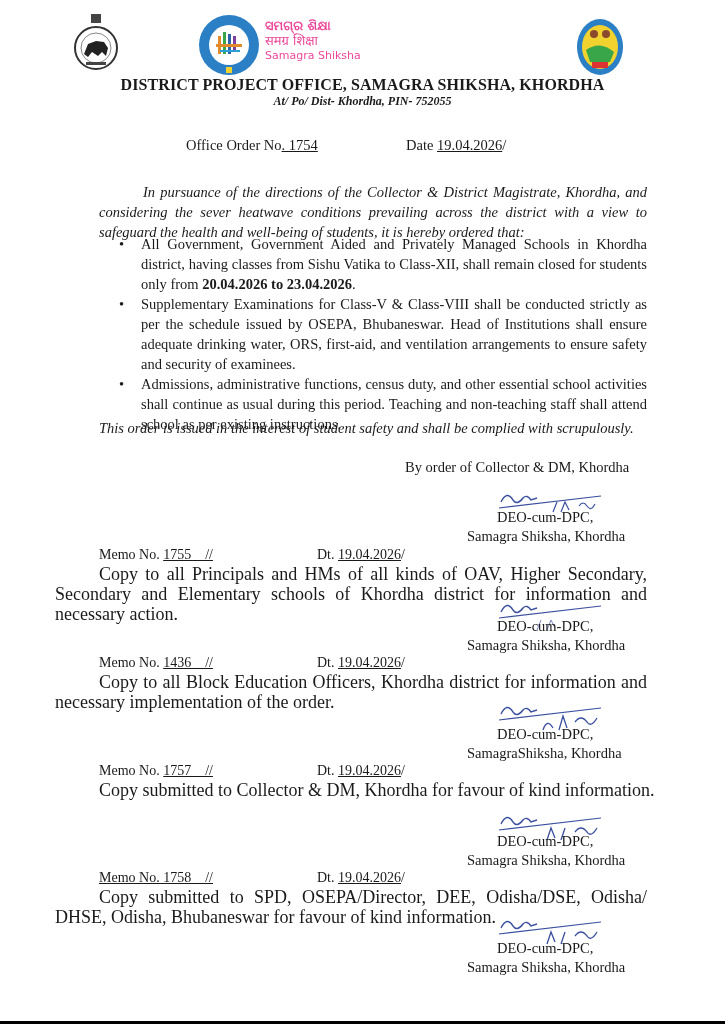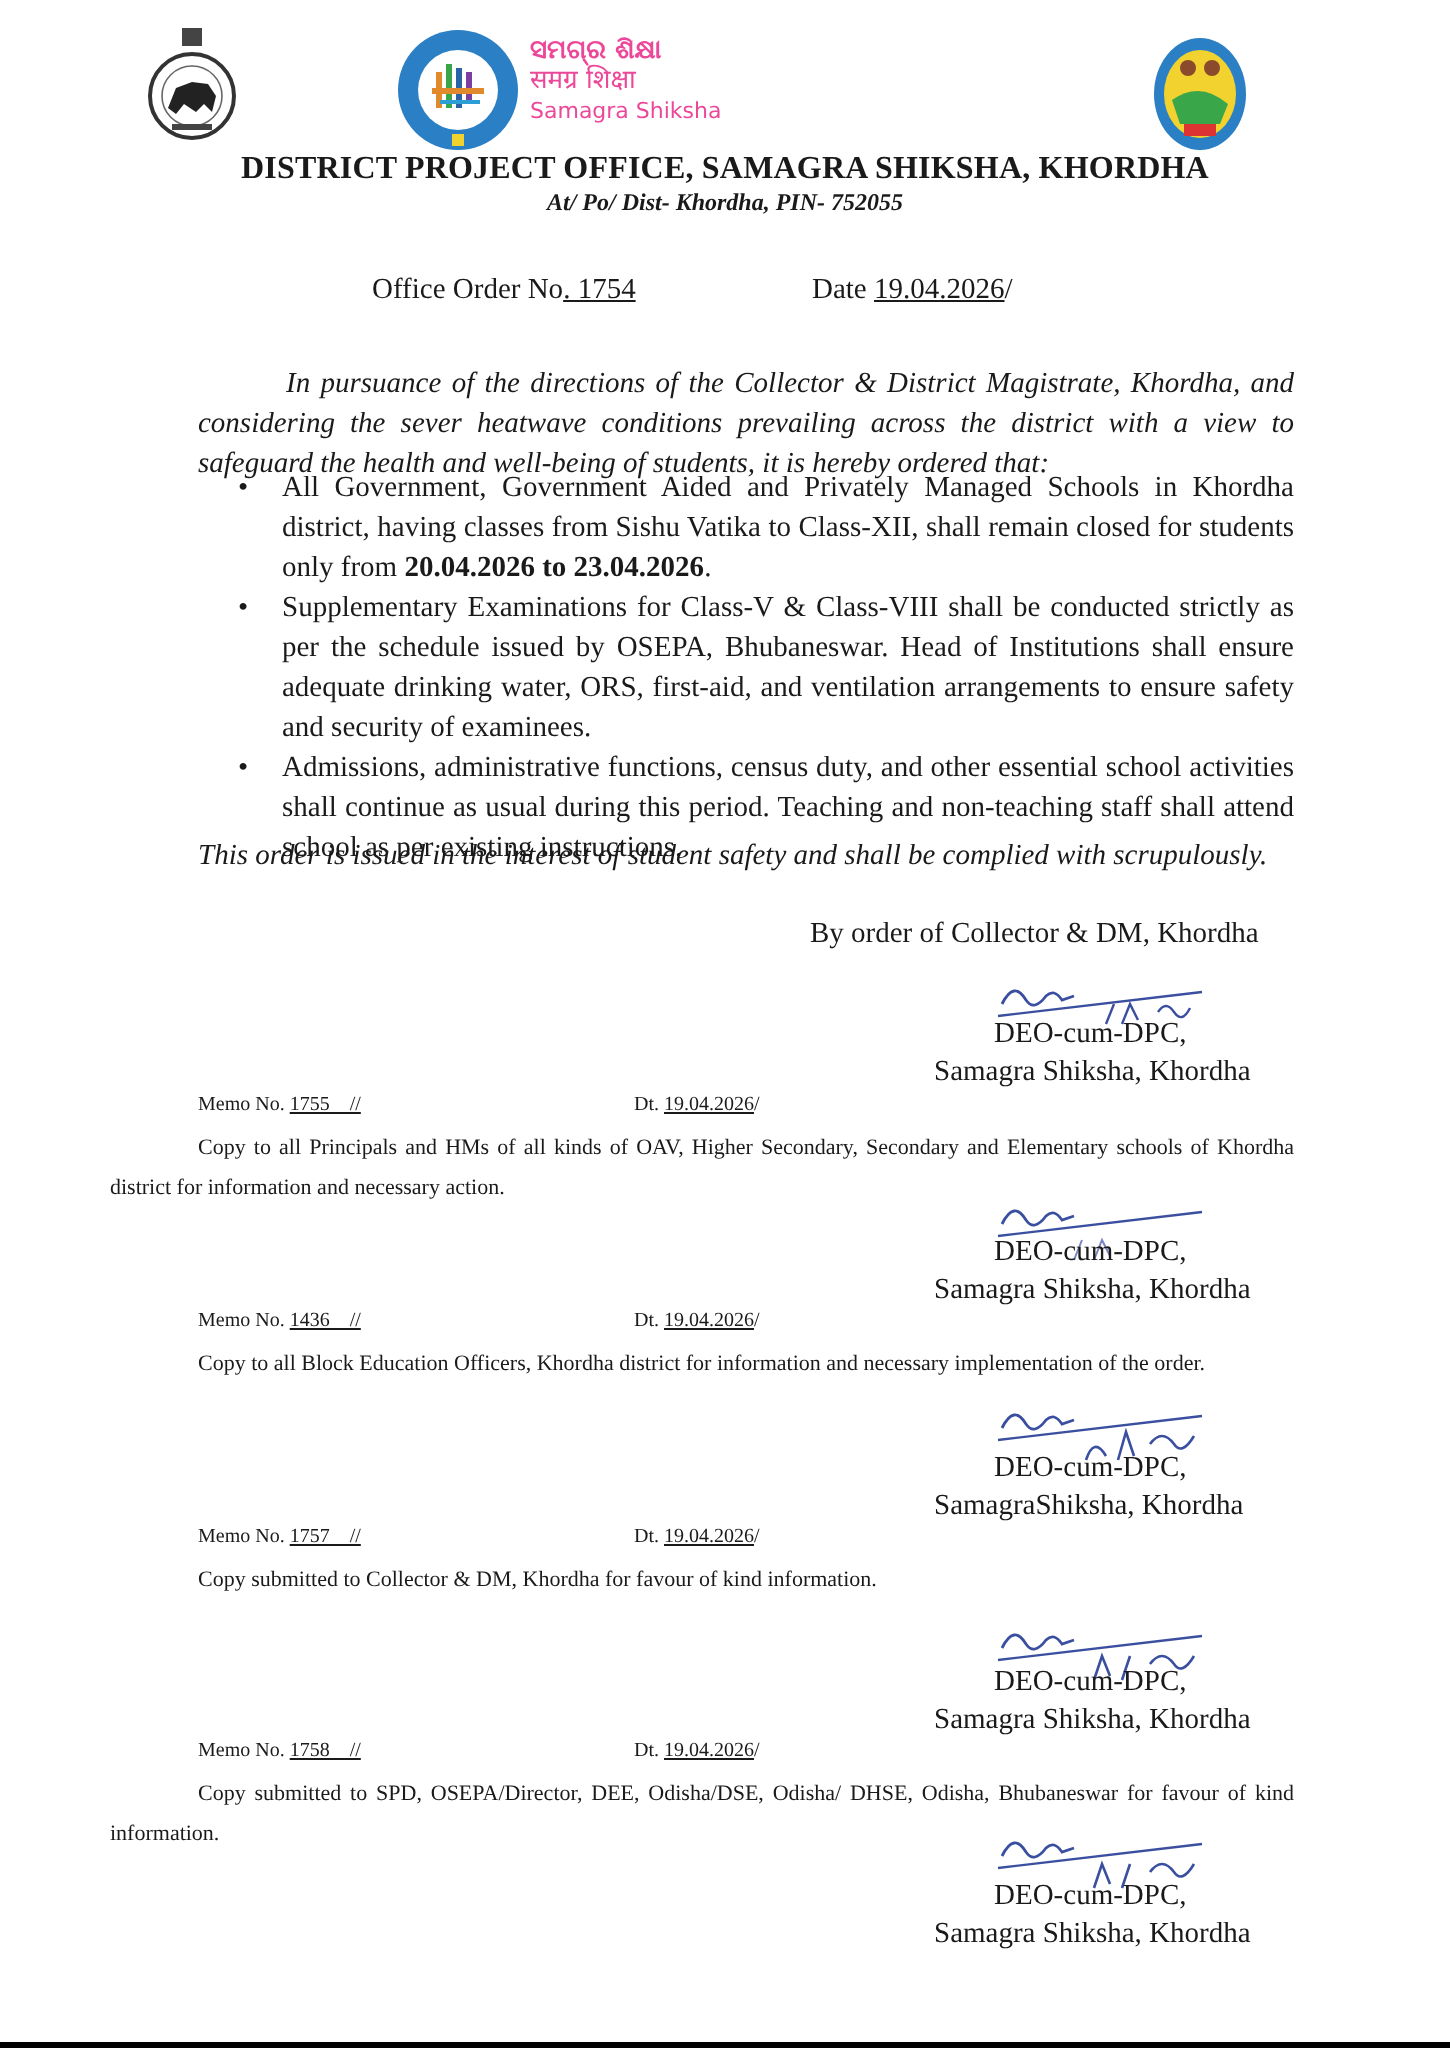--- a/index.html
+++ b/index.html
@@ -28,22 +28,22 @@
   .para { left: 99px; width: 548px; font-size: 14.5px; line-height: 20px; text-align: justify; font-style: italic; }
   .para .indent { display: inline-block; width: 44px; }
   ul.bullets { position: absolute; left: 99px; top: 234px; width: 548px; margin: 0; padding: 0; list-style: none; font-size: 14.5px; line-height: 20px; }
   ul.bullets li { position: relative; padding-left: 42px; text-align: justify; margin-bottom: 0; }
   ul.bullets li .dot { position: absolute; left: 20px; top: 0; }
   .bold { font-weight: bold; }
 
   .sig-block { font-size: 14.5px; line-height: 20px; text-align: left; }
   .sig-img { position: absolute; }
 
-  .memo-line { font-size: 10px; }
-  .copy-text { font-size: 11px; line-height: 20px; text-align: justify; }
+  .memo-line { font-size: 14px; }
+  .copy-text { font-size: 18px; line-height: 20px; text-align: justify; }
 </style>
 </head>
 <body>
 
 <div class="abs emblem">
   <svg width="52" height="58" viewBox="0 0 52 58">
     <rect x="21" y="0" width="10" height="9" fill="#444"></rect>
     <circle cx="26" cy="34" r="21" fill="none" stroke="#333" stroke-width="2"></circle>
     <circle cx="26" cy="34" r="15" fill="none" stroke="#666" stroke-width="0.8"></circle>
     <path d="M14 40 L18 30 L26 27 L34 28 L38 34 L36 42 L32 38 L28 42 L22 38 L18 43 Z" fill="#222"></path>
@@ -171,21 +171,21 @@
 <div class="sig-img" style="left:497px; top:810px;">
   <svg width="110" height="34" viewBox="0 0 110 34">
     <path d="M4 14 Q10 2 16 12 Q20 18 26 10 Q30 6 34 12 L40 10" fill="none" stroke="#3b4fa0" stroke-width="1.4"></path>
     <path d="M2 20 L104 8" stroke="#3b4fa0" stroke-width="1.2"></path>
     <path d="M50 30 L54 18 L58 28 M64 30 L68 18 M78 22 Q84 14 90 22 Q94 28 100 18" fill="none" stroke="#3b4fa0" stroke-width="1.3"></path>
   </svg>
 </div>
 <div class="abs sig-block" style="left:497px; top:831px;">DEO-cum-DPC,</div>
 <div class="abs sig-block" style="left:467px; top:850px;">Samagra Shiksha, Khordha</div>
 
-<div class="abs memo-line" style="left:99px; top:870px;">
+<div class="abs memo-line" style="left:99px; top:870px;text-decoration:underline;">
   <span>Memo No. </span><span class="u" style="white-space:pre;">1758    //</span>
 </div>
 <div class="abs memo-line" style="left:317px; top:870px;">
   <span>Dt. </span><span class="u">19.04.2026</span><span>/</span>
 </div>
 <div class="abs copy-text" style="left:55px; top:887px; width:592px; text-indent:44px;">Copy submitted to SPD, OSEPA/Director, DEE, Odisha/DSE, Odisha/ DHSE, Odisha, Bhubaneswar for favour of kind information.</div>
 
 <div class="sig-img" style="left:497px; top:914px;">
   <svg width="110" height="34" viewBox="0 0 110 34">
     <path d="M4 14 Q10 2 16 12 Q20 18 26 10 Q30 6 34 12 L40 10" fill="none" stroke="#3b4fa0" stroke-width="1.4"></path>

